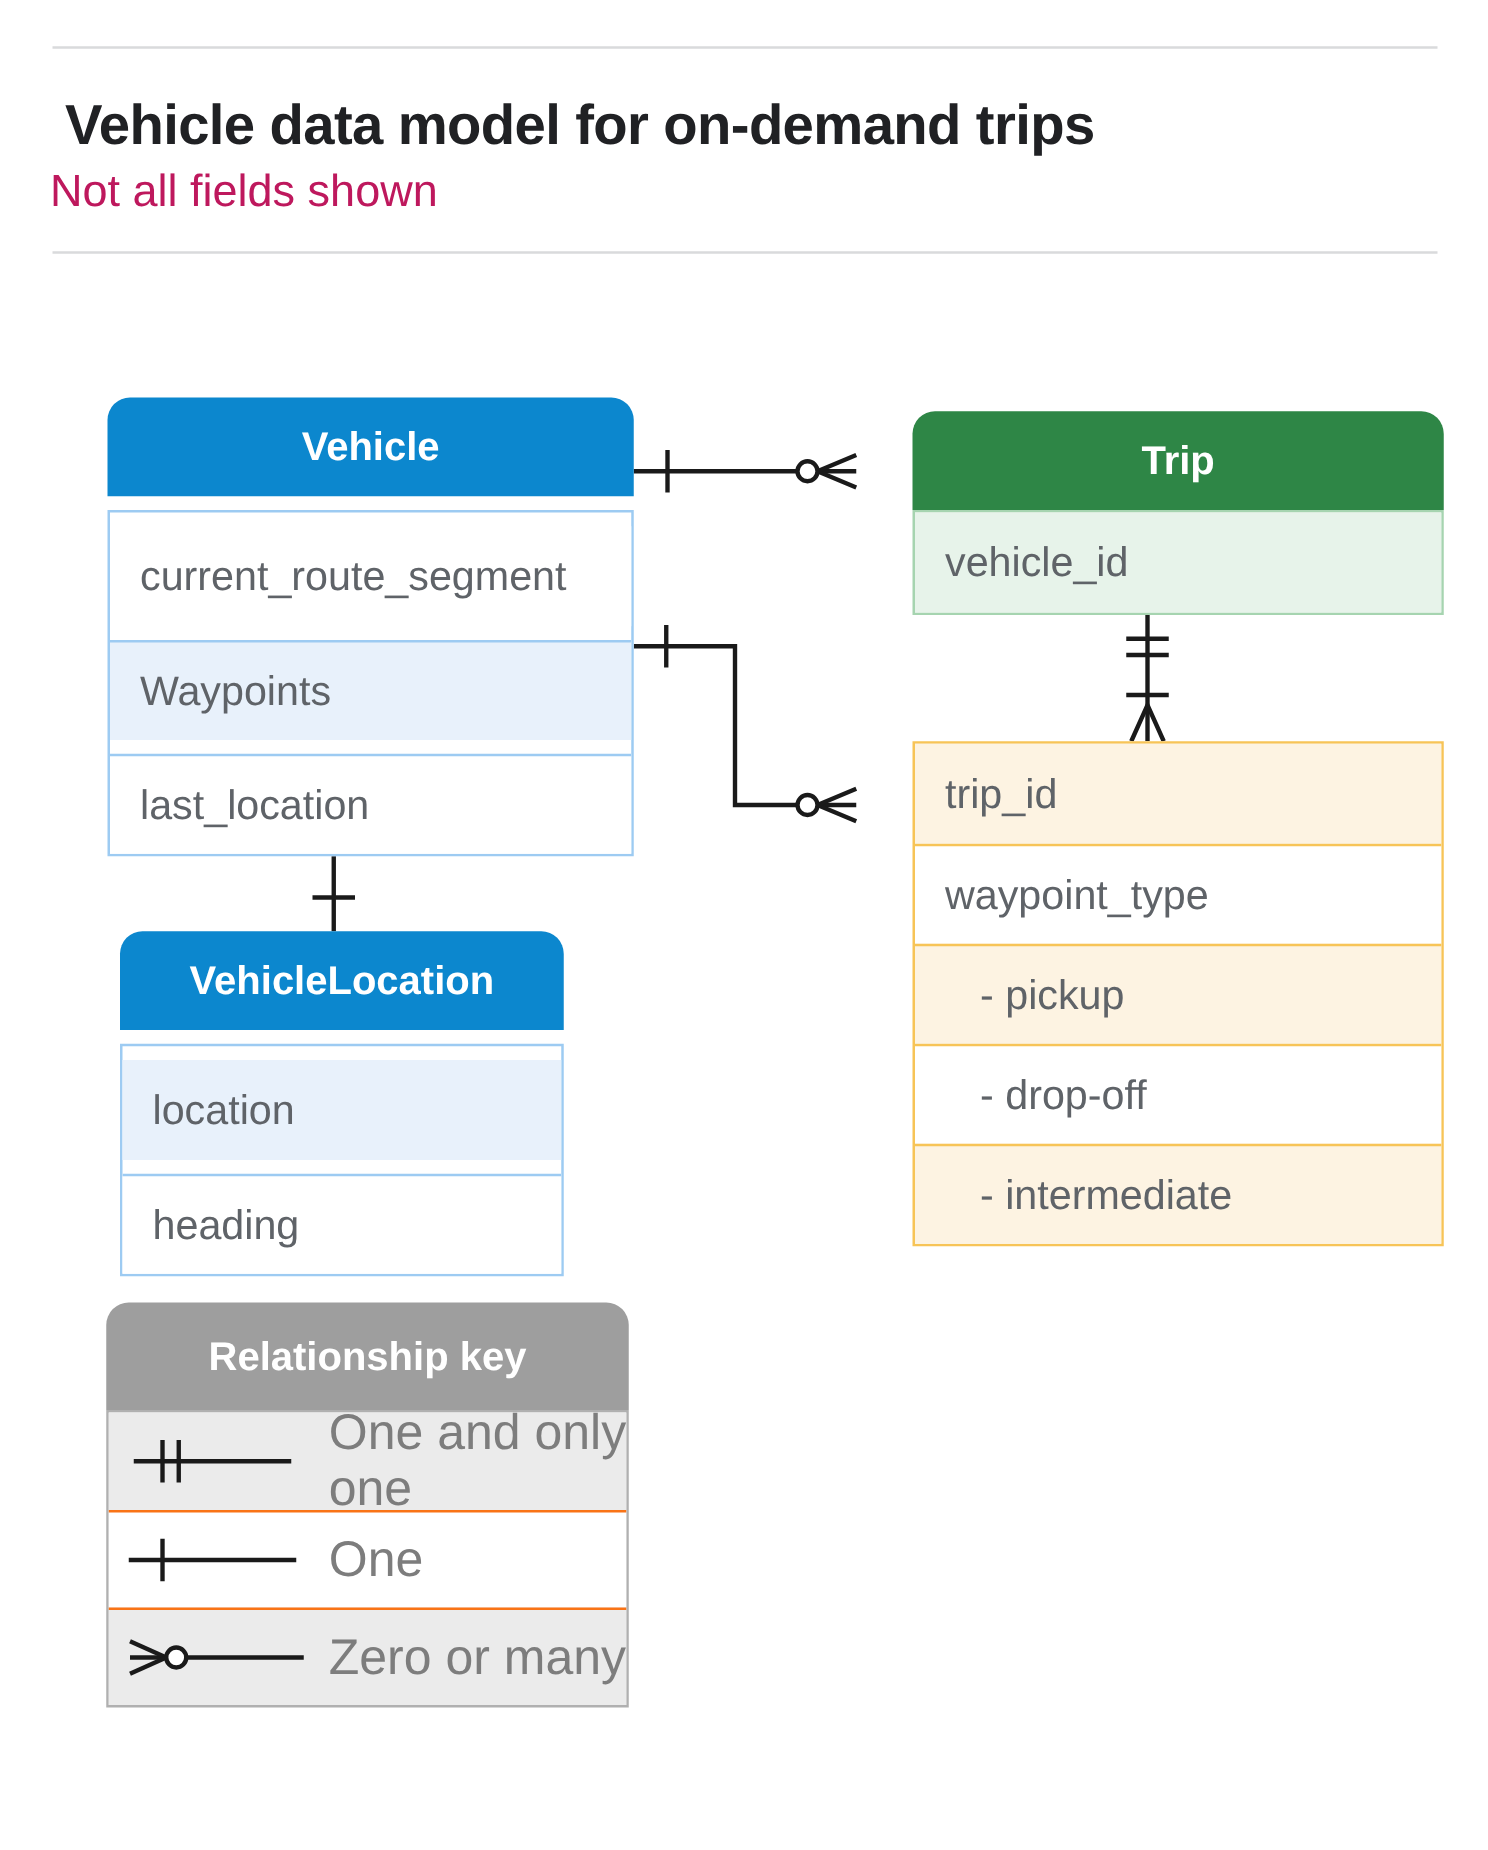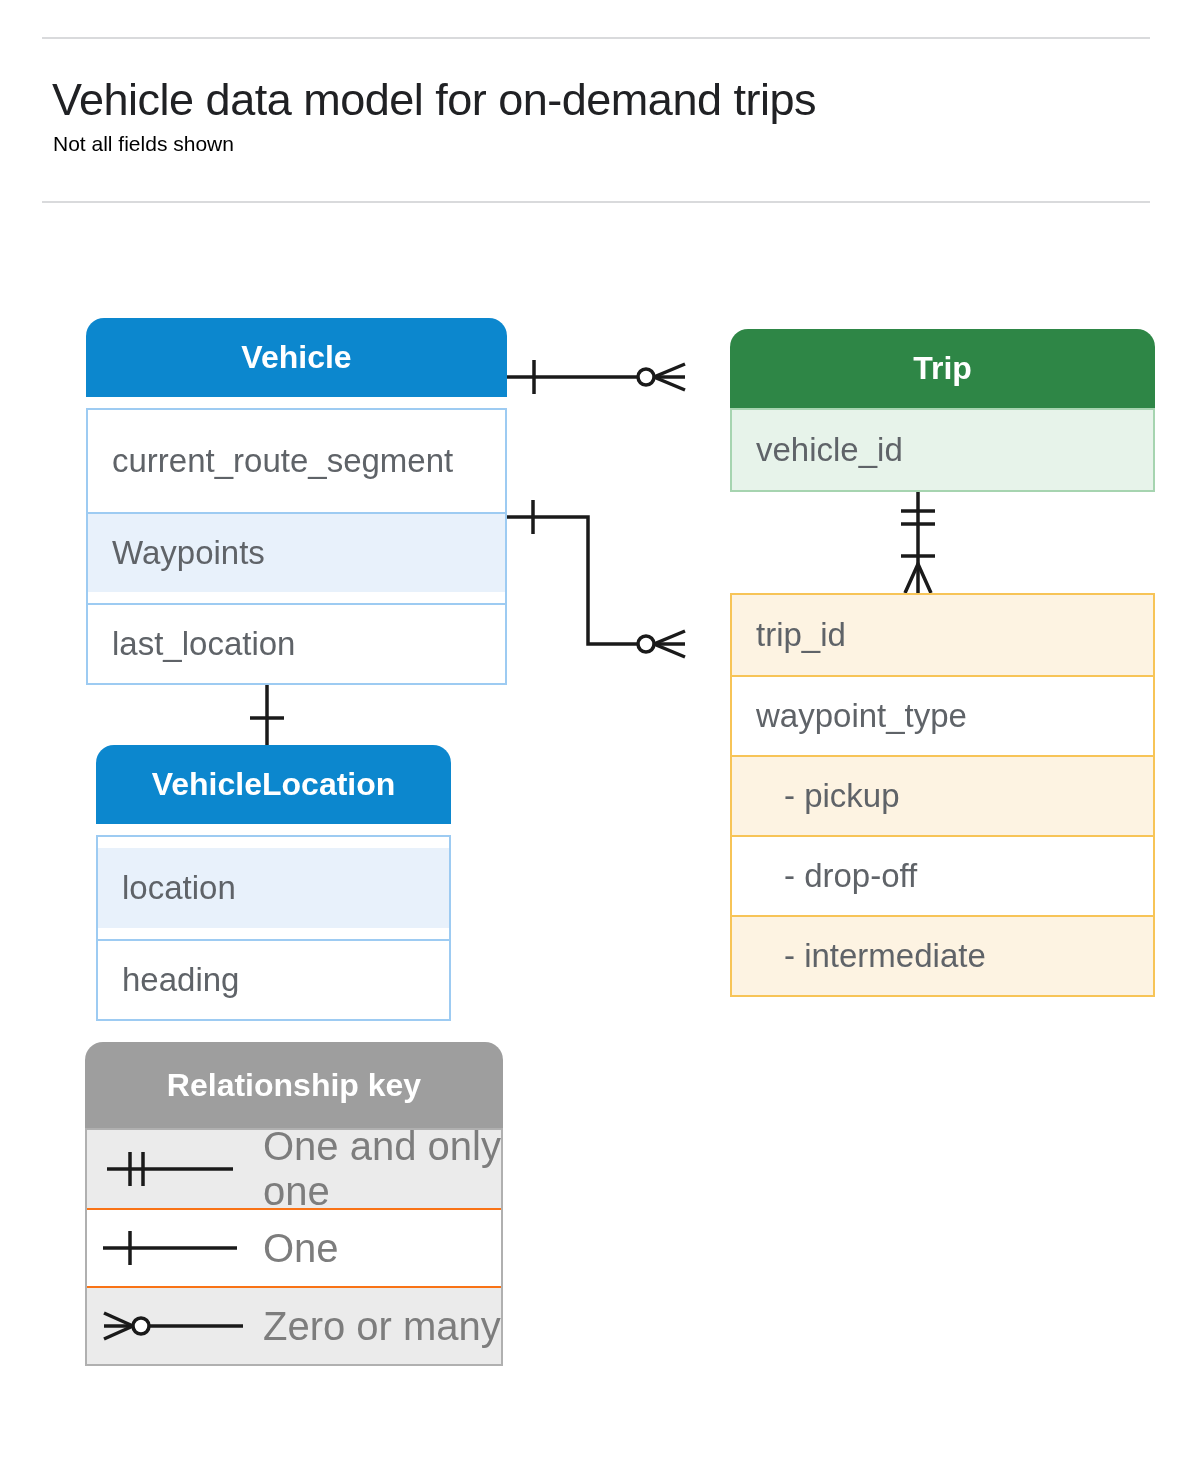--- a/index.html
+++ b/index.html
@@ -8,25 +8,25 @@
     font-family:"Liberation Sans",sans-serif;
   }
   *{box-sizing:border-box;}
 
   .rule{position:absolute;left:42px;width:1108px;height:2px;background:#d9dadc;}
   #rule-top{top:37px;}
   #rule-bottom{top:201px;}
 
   .page-title{
     position:absolute;left:52px;top:74px;
-    font-size:45px;font-weight:normal;color:#202124;letter-spacing:-0.5px;
+    font-size:45px;font-weight:bold;color:#202124;letter-spacing:-0.5px;
   }
   .page-subtitle{
-    position:absolute;left:53px;top:132px;
-    font-size:21px;color:#000000;
+    position:absolute;left:40px;top:132px;
+    font-size:36px;color:#be185d;
   }
 
   .entity{position:absolute;z-index:2;padding-left:45px;}
   .ehead{
     height:79px;border-radius:18px 18px 0 0;
     display:flex;align-items:center;justify-content:center;
     color:#ffffff;font-size:32px;font-weight:bold;
   }
   .ebody{background:#ffffff;border:2px solid;}
   .field{

